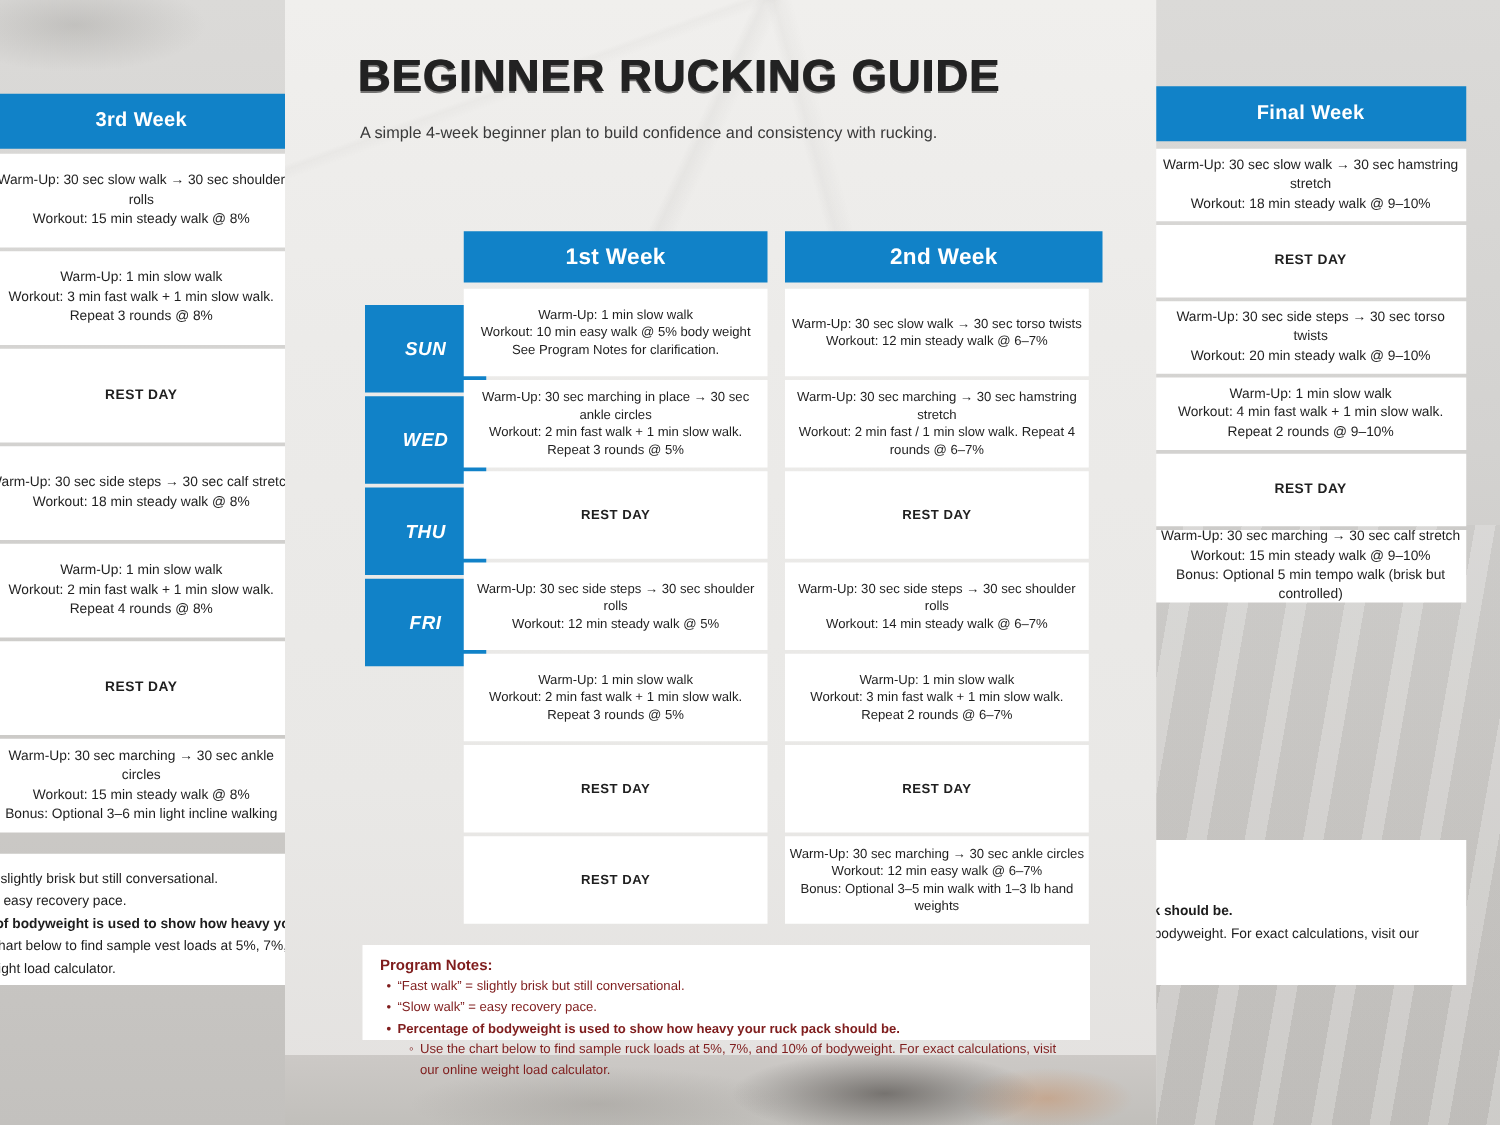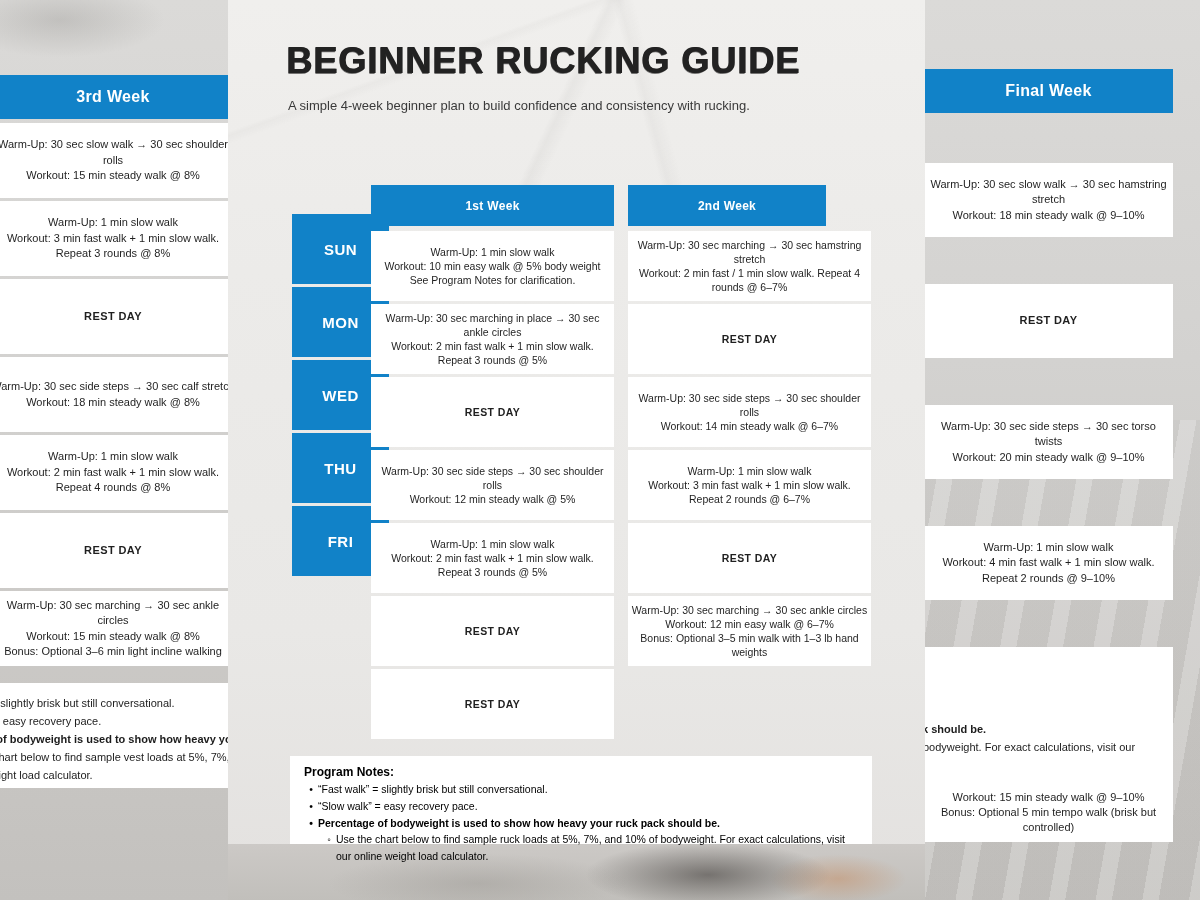--- a/index.html
+++ b/index.html
@@ -38,58 +38,58 @@
       radial-gradient(95px 34px at 610px 62%,rgba(196,134,88,.45),transparent 72%),
       radial-gradient(200px 40px at 250px 70%,rgba(120,116,110,.25),transparent 75%),
       linear-gradient(180deg,#ccc9c6,#c1bfbb);}
 
   .title{position:absolute;left:58px;top:40px;font-size:36px;font-weight:bold;
     letter-spacing:1px;color:#222;text-shadow:1px 0 0 #222, 0 1px 0 rgba(34,34,34,.6);}
   .subtitle{position:absolute;left:60px;top:96px;width:570px;font-size:13px;
     line-height:1.55;color:#3a3a3a;}
 
   .hdr{position:absolute;height:41px;display:flex;align-items:center;justify-content:center;
-    background:var(--accent);color:#fff;font-weight:bold;font-size:12px;letter-spacing:.3px;}
+    background:var(--accent);color:#fff;font-weight:bold;font-size:18px;letter-spacing:.3px;}
   .hdr-w1{left:143px;top:185px;width:243px;}
-  .hdr-w2{left:400px;top:185px;width:198px;}
+  .hdr-w2{left:400px;top:185px;width:254px;}
 
   .col{position:absolute;display:flex;flex-direction:column;gap:3px;}
-  .col-days{left:64px;top:214px;width:97px;}
+  .col-days{left:64px;top:244px;width:97px;font-style:italic;}
   .col-w1{left:143px;top:231px;width:243px;}
   .col-w2{left:400px;top:231px;width:243px;}
 
   .day-cell{height:70px;background:var(--accent);color:#fff;display:flex;
     align-items:center;justify-content:center;font-weight:bold;font-size:15px;letter-spacing:.5px;}
   .plan-cell{background:#fff;display:flex;align-items:center;justify-content:center;
     text-align:center;color:#1f1f1f;font-size:10.5px;line-height:1.35;
     white-space:pre-line;padding:0 2px;box-sizing:border-box;}
   .col-w1 .plan-cell,.col-w2 .plan-cell{height:70px;}
   .plan-cell.rest{font-weight:bold;font-size:10.5px;letter-spacing:.4px;white-space:normal;}
 
-  .notes-card{position:absolute;left:62px;top:756px;width:582px;height:88px;
-    background:#fff;box-sizing:border-box;padding:9px 14px;color:#000000;}
+  .notes-card{position:absolute;left:62px;top:756px;width:582px;height:76px;
+    background:#fff;box-sizing:border-box;padding:9px 14px;color:#7f1d1d;}
   .notes-title{font-weight:bold;font-size:12px;margin-bottom:2px;}
   .note-item{font-size:10.5px;line-height:1.6;display:flex;}
   .note-item .blt{width:14px;text-align:center;flex:none;}
   .note-item.sub{padding-left:18px;}
   .note-item.b{font-weight:bold;}
   .note-item .txt{flex:1;}
 
   
   .side-hdr{position:absolute;height:44px;display:flex;align-items:center;justify-content:center;
     background:var(--accent);color:#fff;font-weight:bold;font-size:16px;letter-spacing:.3px;}
   .hdr-left{left:-12px;top:75px;width:250px;}
   .hdr-right{left:924px;top:69px;width:249px;}
 
   .side-col{position:absolute;display:flex;flex-direction:column;gap:3px;}
   .side-col .plan-cell{font-size:11px;line-height:1.4;}
   .col-left{left:-12px;top:123px;width:250px;}
   .col-left .plan-cell{height:75px;}
   .col-right{left:924px;top:119px;width:249px;}
-  .col-right .plan-cell{height:74px;margin-top:44px;}
+  .col-right .plan-cell{height:58px;}
   .side-col .plan-cell.rest{font-size:11px;}
 
   .side-notes{background:#fff;position:absolute;box-sizing:border-box;}
   .notes-left{left:-96px;top:683px;width:380px;height:105px;padding-top:11px;}
   .notes-right{left:924px;top:672px;width:249px;height:116px;padding-top:12px;overflow:visible;}
   .sn-line{font-size:11px;line-height:18px;white-space:nowrap;color:#1c1c1c;}
   .sn-line.b{font-weight:bold;}
   .notes-left .sn-line.i1{padding-left:30px;}
   .notes-left .sn-line.i2{padding-left:48px;}
   .notes-right .sn-line.i1{margin-left:-359px;}
@@ -162,40 +162,41 @@
 
   <div class="hdr hdr-w1">
     <span>1st Week</span>
   </div>
   <div class="hdr hdr-w2">
     <span>2nd Week</span>
   </div>
 
   <div class="col col-days" id="col-days">
       <div class="day-cell">SUN</div>
-      <div class="day-cell">MON</div>
       <div class="day-cell">WED</div>
       <div class="day-cell">THU</div>
       <div class="day-cell">FRI</div>
     </div>
   <div class="col col-w1" id="col-week1">
       <div class="plan-cell">Warm-Up: 1 min slow walk
 Workout: 10 min easy walk @ 5% body weight
 See Program Notes for clarification.</div>
       <div class="plan-cell">Warm-Up: 30 sec marching in place → 30 sec ankle circles
 Workout: 2 min fast walk + 1 min slow walk. Repeat 3 rounds @ 5%</div>
       <div class="plan-cell rest">REST DAY</div>
       <div class="plan-cell">Warm-Up: 30 sec side steps → 30 sec shoulder rolls
 Workout: 12 min steady walk @ 5%</div>
       <div class="plan-cell">Warm-Up: 1 min slow walk
 Workout: 2 min fast walk + 1 min slow walk. Repeat 3 rounds @ 5%</div>
       <div class="plan-cell rest">REST DAY</div>
       <div class="plan-cell rest">REST DAY</div>
     </div>
   <div class="col col-w2" id="col-week2">
+      <div class="plan-cell">Warm-Up: 30 sec slow walk → 30 sec torso twists
+Workout: 12 min steady walk @ 6–7%</div>
       <div class="plan-cell">Warm-Up: 30 sec marching → 30 sec hamstring stretch
 Workout: 2 min fast / 1 min slow walk. Repeat 4 rounds @ 6–7%</div>
       <div class="plan-cell rest">REST DAY</div>
       <div class="plan-cell">Warm-Up: 30 sec side steps → 30 sec shoulder rolls
 Workout: 14 min steady walk @ 6–7%</div>
       <div class="plan-cell">Warm-Up: 1 min slow walk
 Workout: 3 min fast walk + 1 min slow walk. Repeat 2 rounds @ 6–7%</div>
       <div class="plan-cell rest">REST DAY</div>
       <div class="plan-cell">Warm-Up: 30 sec marching → 30 sec ankle circles
 Workout: 12 min easy walk @ 6–7%

